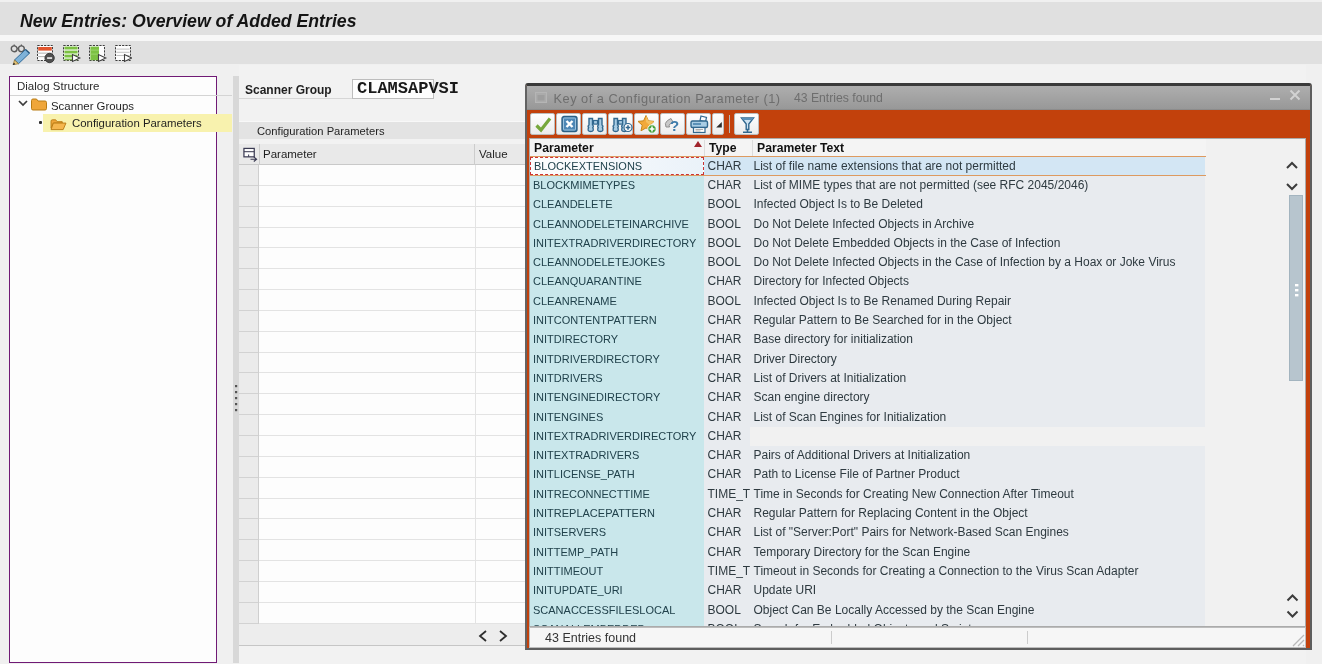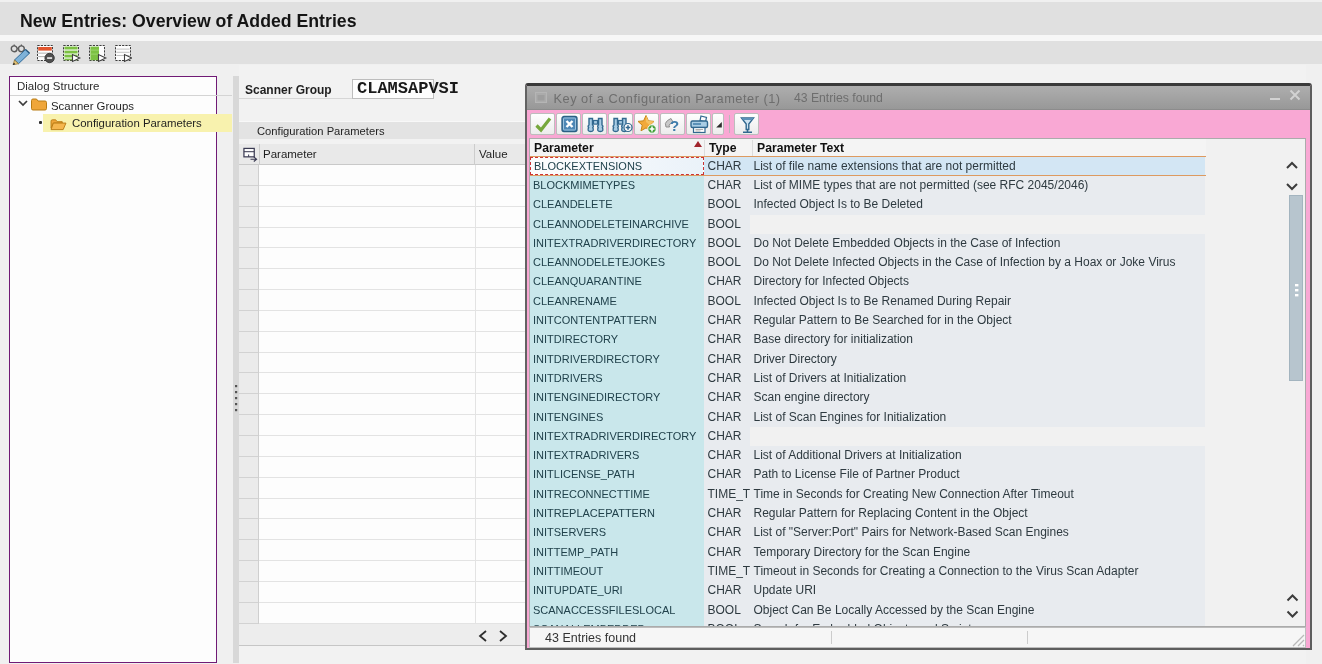--- a/index.html
+++ b/index.html
@@ -2,21 +2,21 @@
 <html><head><meta charset="utf-8">
 <style>
 * { margin:0; padding:0; box-sizing:border-box; }
 html,body { width:1322px; height:664px; overflow:hidden; background:#f0f0f0;
   font-family:"Liberation Sans", sans-serif; }
 .abs { position:absolute; }
 
 
 #titlestrip { left:0; top:2px; width:1322px; height:33px; background:#e0e0e0; }
 #gapstrip { left:0; top:35px; width:1322px; height:6px; background:#f7f7f7; }
-#titletxt { left:20px; top:10.5px; font-size:17.7px; font-weight:bold; color:#141414;text-align:right; }
+#titletxt { left:20px; top:10.5px; font-size:17.7px; font-weight:bold; font-style:italic; color:#141414;text-align:right; }
 #toolstrip { left:0; top:41px; width:1322px; height:23px; background:#e0e0e0; }
 
 
 #tree { left:9px; top:76px; width:208px; height:587px; background:#fdfdfd; border:1px solid #701a75; }
 #treehdr { position:absolute; left:7px; top:3px; font-size:11.5px; color:#2b2b2b; }
 #treeline { position:absolute; left:0px; top:18px; width:222px; height:1px; background:#d4d4d4; }
 .titem { position:absolute; font-size:11.4px; color:#1f1f1f; }
 #hl { position:absolute; left:33px; top:37px; width:189px; height:18px; background:#f8f2ae; }
 
 
@@ -36,21 +36,21 @@
 #mtparam { left:263px; top:148px; font-size:11.5px; color:#1f1f1f; }
 #mtvalue { left:479px; top:148px; font-size:11.5px; color:#1f1f1f; }
 #mtrows { left:239px; top:165px; width:1067px; height:459px; background:#fdfdfd;
   background-image:repeating-linear-gradient(to bottom, transparent 0, transparent 19.85px, #e3e3e3 19.85px, #e3e3e3 20.85px); }
 #mtsel { left:239px; top:165px; width:19.6px; height:459px; background:#ebebeb; border-right:1px solid #cfcfcf;
   background-image:repeating-linear-gradient(to bottom, transparent 0, transparent 19.85px, #d2d2d2 19.85px, #d2d2d2 20.85px); }
 #mtvline { left:474.7px; top:165px; width:1px; height:459px; background:#e3e3e3; }
 #mtfoot { left:239px; top:624px; width:1067px; height:22px; background:#ededed; border-bottom:1px solid #c6c6c6; }
 
 
-#popup { left:525px; top:83px; width:787px; height:567px; background:#f9a8d4;
+#popup { left:525px; top:83px; width:787px; height:567px; background:#c2410c;
   border-top:3px solid #3a3a3a; border-left:2px solid #636363; border-right:2px solid #5e5e5e;
   border-bottom:2px solid #5e5e5e; border-radius:3px 3px 0 0; }
 #ptitle { position:absolute; left:0; top:0; width:100%; height:24px;
   background:linear-gradient(to bottom,#aeaeae,#989898); border-bottom:1px solid #8c8c8c; }
 #ptitletxt { position:absolute; left:26.5px; top:4.5px; font-size:12.8px; color:#6e6e6e; letter-spacing:0.5px; }
 #ptitletxt2 { position:absolute; left:267px; top:5px; font-size:12.2px; color:#6e6e6e; }
 #pmin { position:absolute; right:28px; top:3px; width:14px; height:14px; }
 #pclose { position:absolute; right:8px; top:2px; width:14px; height:14px; }
 .pbtn { position:absolute; top:27px; width:25px; height:22px; background:linear-gradient(to bottom,#fefefe,#ececec);
   border:1px solid #bdbdbd; border-radius:2px; }
@@ -288,20 +288,21 @@
             <div class="pc pc3">List of MIME types that are not permitted (see RFC 2045/2046)</div>
           </div>
 <div class="prow">
             <div class="pc pc1">CLEANDELETE</div>
             <div class="pc pc2">BOOL</div>
             <div class="pc pc3">Infected Object Is to Be Deleted</div>
           </div>
 <div class="prow">
             <div class="pc pc1">CLEANNODELETEINARCHIVE</div>
             <div class="pc pc2">BOOL</div>
+            <div class="pc pc3">Do Not Delete Infected Objects in Archive</div>
           </div>
 <div class="prow">
             <div class="pc pc1">INITEXTRADRIVERDIRECTORY</div>
             <div class="pc pc2">BOOL</div>
             <div class="pc pc3">Do Not Delete Embedded Objects in the Case of Infection</div>
           </div>
 <div class="prow">
             <div class="pc pc1">CLEANNODELETEJOKES</div>
             <div class="pc pc2">BOOL</div>
             <div class="pc pc3">Do Not Delete Infected Objects in the Case of Infection by a Hoax or Joke Virus</div>
@@ -346,21 +347,21 @@
             <div class="pc pc2">CHAR</div>
             <div class="pc pc3">List of Scan Engines for Initialization</div>
           </div>
 <div class="prow">
             <div class="pc pc1">INITEXTRADRIVERDIRECTORY</div>
             <div class="pc pc2">CHAR</div>
           </div>
 <div class="prow">
             <div class="pc pc1">INITEXTRADRIVERS</div>
             <div class="pc pc2">CHAR</div>
-            <div class="pc pc3">List of Additional Drivers at Initialization</div>
+            <div class="pc pc3">Pairs of Additional Drivers at Initialization</div>
           </div>
 <div class="prow">
             <div class="pc pc1">INITLICENSE_PATH</div>
             <div class="pc pc2">CHAR</div>
             <div class="pc pc3">Path to License File of Partner Product</div>
           </div>
 <div class="prow">
             <div class="pc pc1">INITRECONNECTTIME</div>
             <div class="pc pc2">TIME_T</div>
             <div class="pc pc3">Time in Seconds for Creating New Connection After Timeout</div>

